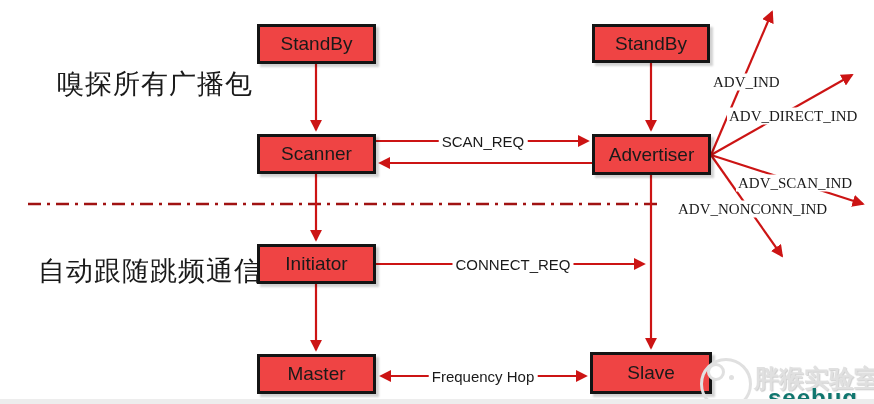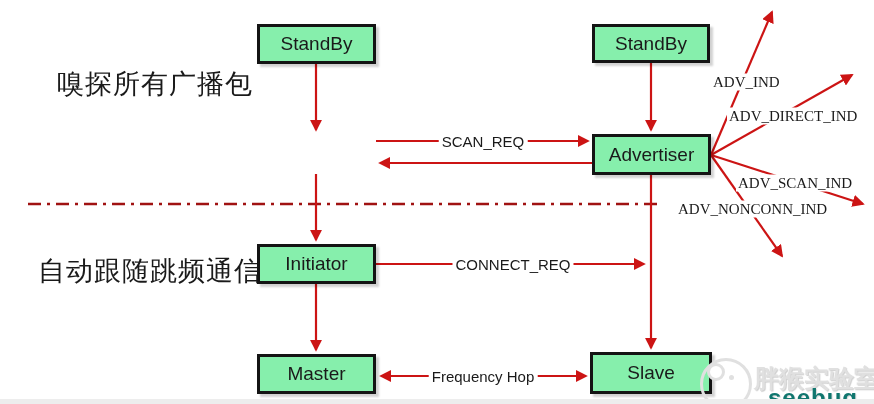--- a/index.html
+++ b/index.html
@@ -18,21 +18,21 @@
     font-family:"Liberation Sans", sans-serif;
     overflow:hidden;
   }
   svg.wires{position:absolute;left:0;top:0;width:874px;height:404px;pointer-events:none;}
   svg.wires line{stroke:var(--arrow);stroke-width:2.2;}
   svg.wires line.divider{stroke:var(--divider);stroke-width:2.6;stroke-dasharray:13 6 3 6;}
   svg.wires .mk{fill:var(--arrow);}
   .node{
     position:absolute;
     width:119px;height:40px;
-    background:#86efac;
+    background:#ef4444;
     border:3px solid var(--border);
     box-shadow:3px 3px 2px rgba(0,0,0,0.18);
     color:var(--text);
     font-size:19px;
     display:flex;align-items:center;justify-content:center;
     white-space:nowrap;
   }
   .elabel{
     position:absolute;
     transform:translate(-50%,-50%);
@@ -129,20 +129,21 @@
     <line x1="711" y1="155" x2="772" y2="12" marker-end="url(#ah)"></line>
     <line x1="711" y1="155" x2="852" y2="75" marker-end="url(#ah)"></line>
     <line x1="711" y1="155" x2="863" y2="204" marker-end="url(#ah)"></line>
     <line x1="711" y1="155" x2="782" y2="256" marker-end="url(#ah)"></line>
   </svg>
 
   <div class="annotation" style="left:57px;top:66px">嗅探所有广播包</div>
   <div class="annotation" style="left:38px;top:253px">自动跟随跳频通信</div>
 
   <div class="node" style="left:257px;top:24px">StandBy</div>
+  <div class="node" style="left:257px;top:134px">Scanner</div>
   <div class="node" style="left:257px;top:244px">Initiator</div>
   <div class="node" style="left:257px;top:354px">Master</div>
   <div class="node" style="left:592px;top:24px;width:118px;height:39px">StandBy</div>
   <div class="node" style="left:592px;top:134px;height:41px">Advertiser</div>
   <div class="node" style="left:590px;top:352px;width:122px;height:42px">Slave</div>
 
   <span class="elabel" style="left:483px;top:141px">SCAN_REQ</span>
   <span class="elabel" style="left:513px;top:264px">CONNECT_REQ</span>
   <span class="elabel" style="left:483px;top:376px">Frequency Hop</span>
 

